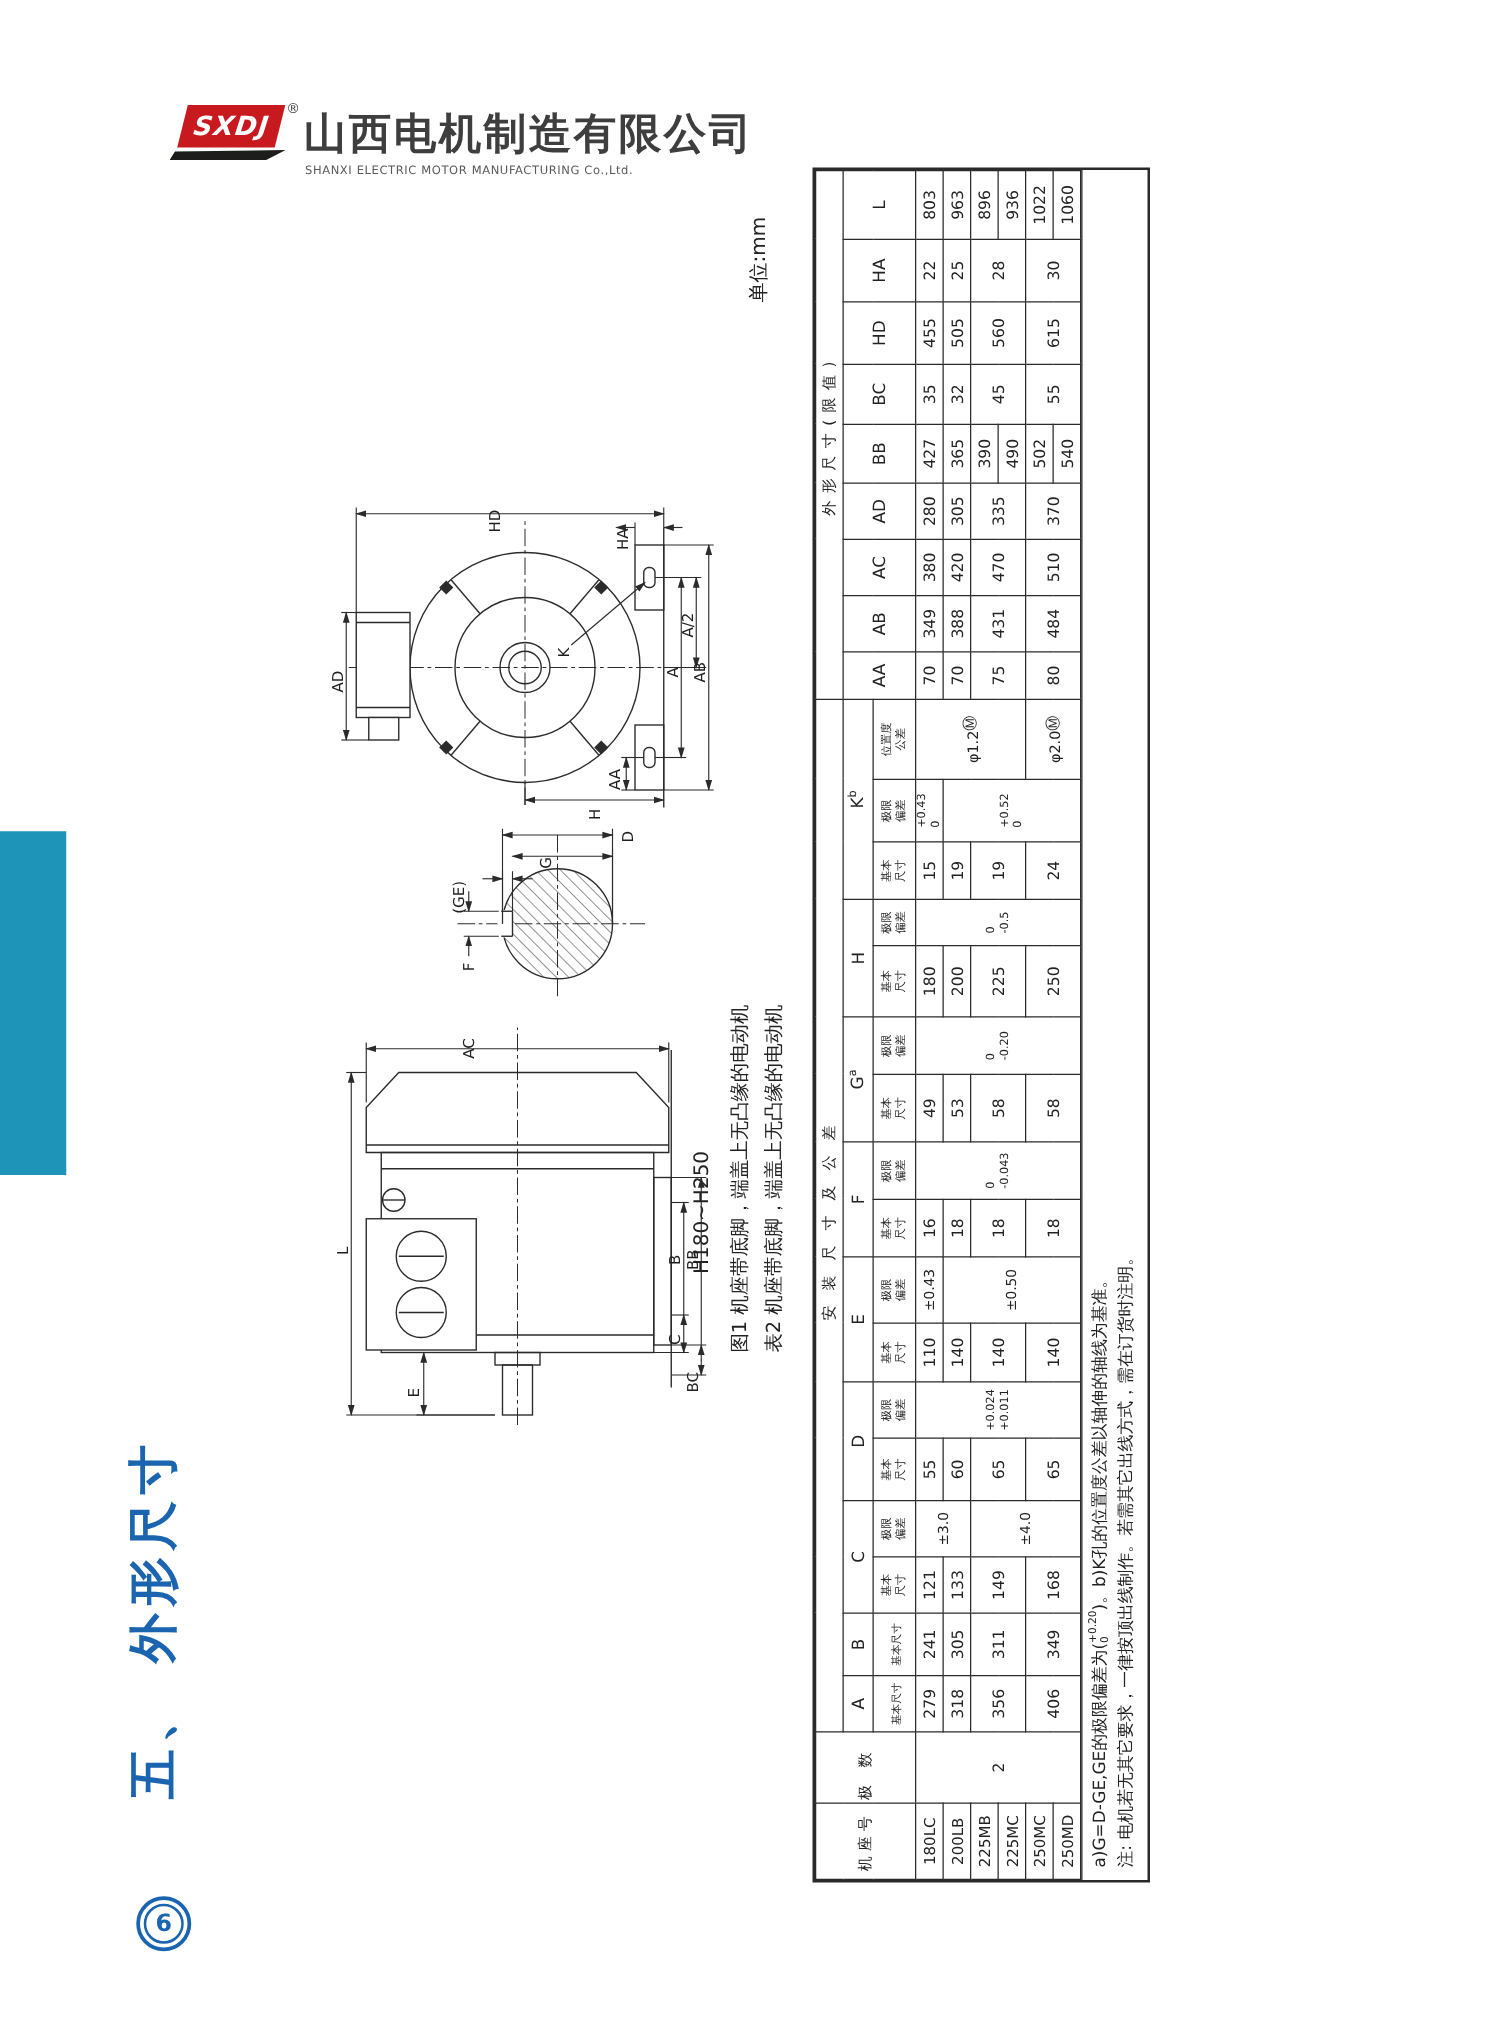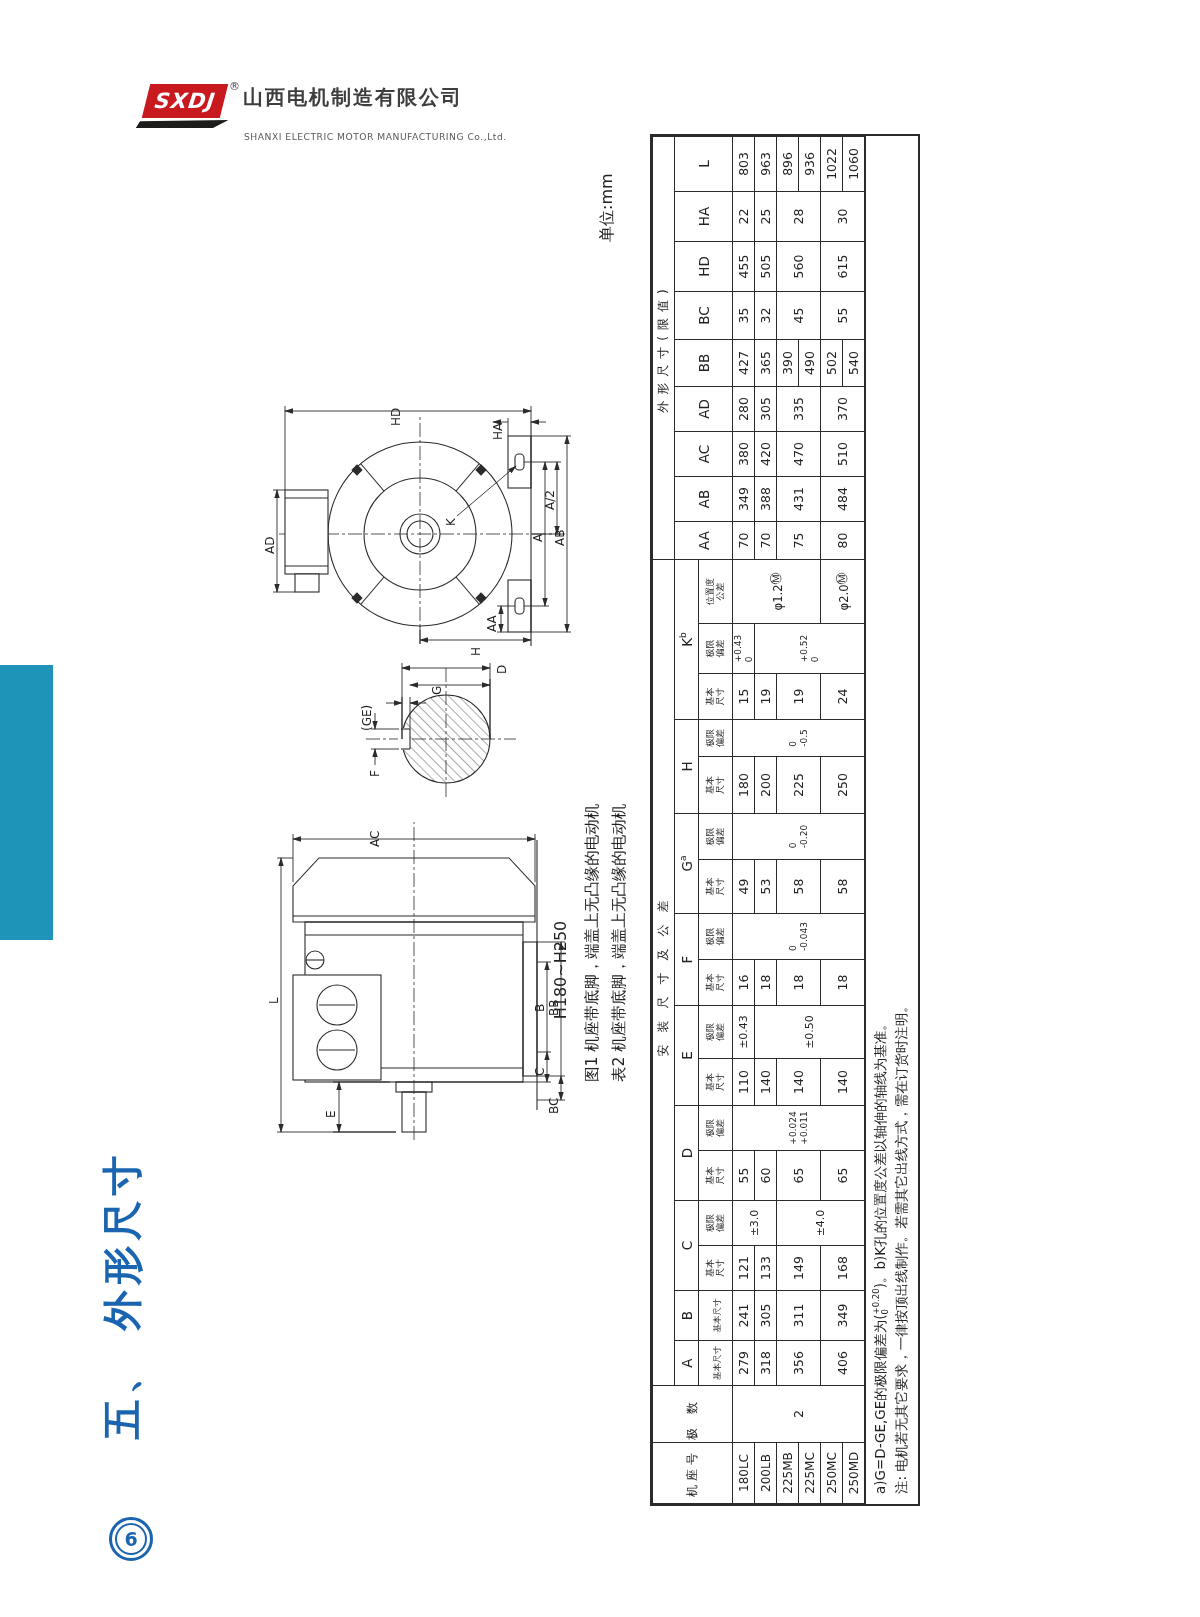--- a/index.html
+++ b/index.html
@@ -6,21 +6,21 @@
   .page{position:relative;width:1200px;height:1617px;background:#ffffff;overflow:hidden;
         font-family:"DejaVu Sans",sans-serif;color:#222;}
 
   
   .logo-flag{position:absolute;left:146px;top:84px;width:78px;height:34px;background:#c8191f;
              transform:skewX(-14deg);display:flex;align-items:center;justify-content:center;}
   .logo-flag span{color:#fff;font-style:italic;font-weight:bold;font-size:21px;letter-spacing:1px;transform:skewX(7deg);}
   .logo-swoosh{position:absolute;left:138px;top:120px;width:88px;height:8px;background:#1d1d1b;
                transform:skewX(-32deg);clip-path:polygon(0 15%,100% 0,88% 100%,0 100%);}
   .logo-reg{position:absolute;left:229px;top:80px;font-size:11px;color:#444;}
-  .logo-cn{position:absolute;left:243px;top:84px;font-size:20px;font-weight:600;color:#3e3e3e;letter-spacing:2px;}
+  .logo-cn{position:absolute;left:243px;top:84px;font-size:34px;font-weight:600;color:#3e3e3e;letter-spacing:2px;}
   .logo-en{position:absolute;left:244px;top:131px;font-size:9.2px;color:#5a5a5a;letter-spacing:0.5px;}
 
   
   .teal-bar{position:absolute;left:0;top:665px;width:53px;height:275px;background:#1d94b8;}
   .section-title{position:absolute;left:-48px;top:1267px;width:340px;height:56px;
                  transform:rotate(-90deg);transform-origin:center;
                  color:#1a64b0;font-size:40px;font-weight:bold;letter-spacing:5px;
                  display:flex;align-items:center;justify-content:center;white-space:nowrap;}
   .page-num{position:absolute;left:109px;top:1517px;width:44px;height:44px;border:3px solid #1a64b0;
             border-radius:50%;box-sizing:border-box;display:flex;align-items:center;justify-content:center;}

